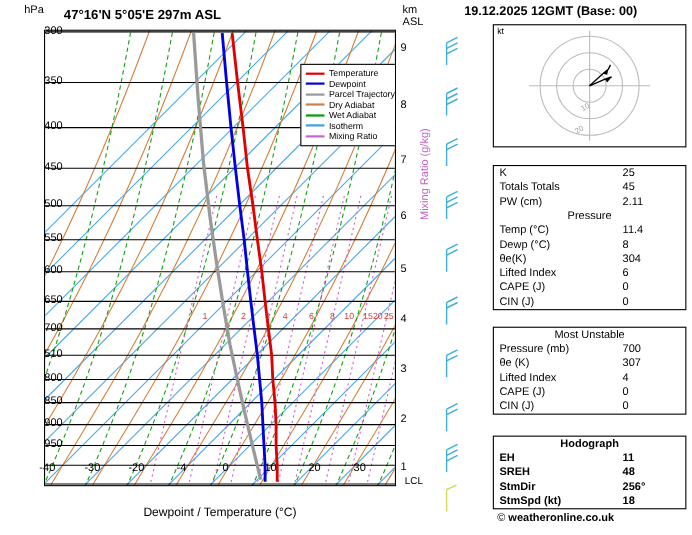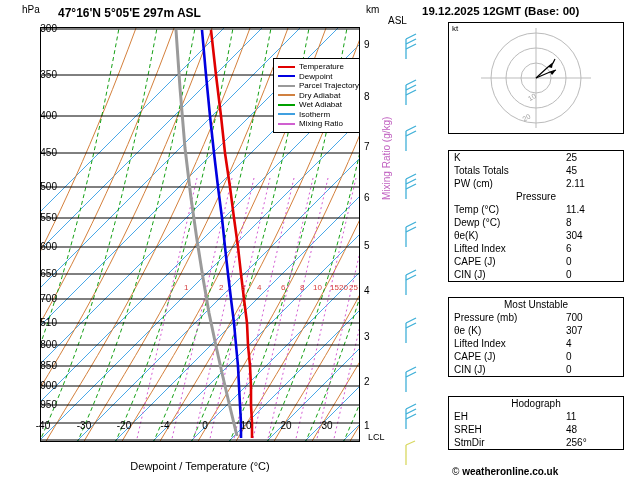--- a/index.html
+++ b/index.html
@@ -11,21 +11,21 @@
     position: relative;
   }
   .root { position: relative; width: 629px; height: 486px; }
 
   
   .skewt-panel { position: absolute; left: 0; top: 0; width: 420px; height: 486px; }
 
   .hpa-label { position: absolute; left: 22px; top: 4px; font-size: 10px; color: #000; }
   .station-title { position: absolute; left: 58px; top: 6px; font-size: 12px; font-weight: bold; color: #000; }
   .km-label { position: absolute; left: 366px; top: 4px; font-size: 10px; color: #000; }
-  .asl-label { position: absolute; left: 388px; top: 15px; font-size: 10px; color: #000; }
+  .asl-label { position: absolute; left: 366px; top: 15px; font-size: 10px; color: #000; }
 
   .plot {
     position: absolute;
     left: 40px; top: 27px;
     width: 320px; height: 415px;
     border: 1px solid #000;
     background: #fff;
     overflow: hidden;
   }
   .plot svg { position: absolute; left: 0; top: 0; }
@@ -90,21 +90,21 @@
     border: 1px solid #000; background: #fff;
     font-size: 10px; color: #000;
   }
   .tbl .line { display: flex; padding: 0 5px; height: 13px; align-items: center; }
   .tbl .line .k { flex: 1; white-space: nowrap; }
   .tbl .line .v { width: 52px; text-align: left; white-space: nowrap; }
   .tbl .hdr { text-align: center; display: block; height: 13px; line-height: 13px; }
 
   #params-box { top: 150px; }
   #mu-box { top: 297px; }
-  #hodo-tbl { top: 396px; }
+  #hodo-tbl { top: 396px; font-weight: bold; }
 
   .credit {
     position: absolute; left: 452px; top: 466px;
     font-size: 10px; color: #000;
   }
   .credit .c { font-weight: bold; }
 
   
   .barbs { position: absolute; left: 398px; top: 27px; width: 22px; height: 440px; }
 </style>
@@ -457,20 +457,24 @@
           <span class="v">11</span>
         </div>
       <div class="line">
           <span class="k">SREH</span>
           <span class="v">48</span>
         </div>
       <div class="line">
           <span class="k">StmDir</span>
           <span class="v">256°</span>
         </div>
+      <div class="line">
+          <span class="k">StmSpd (kt)</span>
+          <span class="v">18</span>
+        </div>
     </div>
   </div>
 
   <div class="credit">
     <span>© </span><span class="c">weatheronline.co.uk</span>
   </div>
 
 </div>
 
 </body></html>

